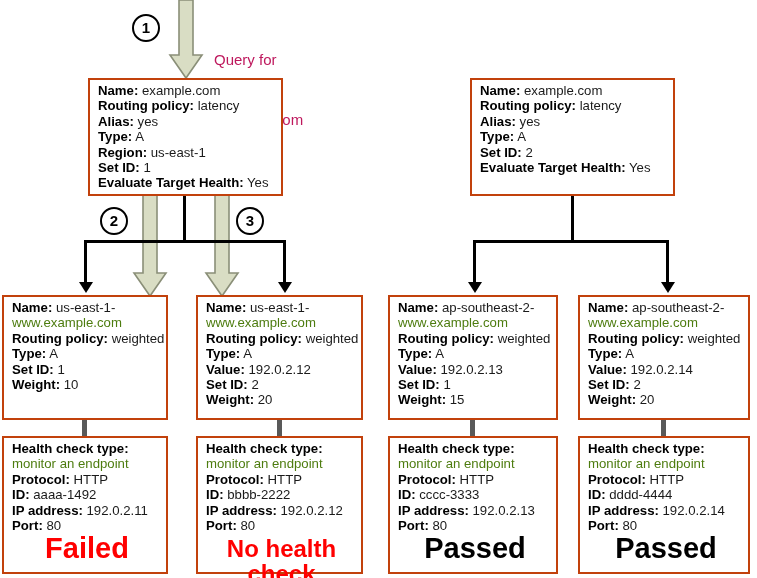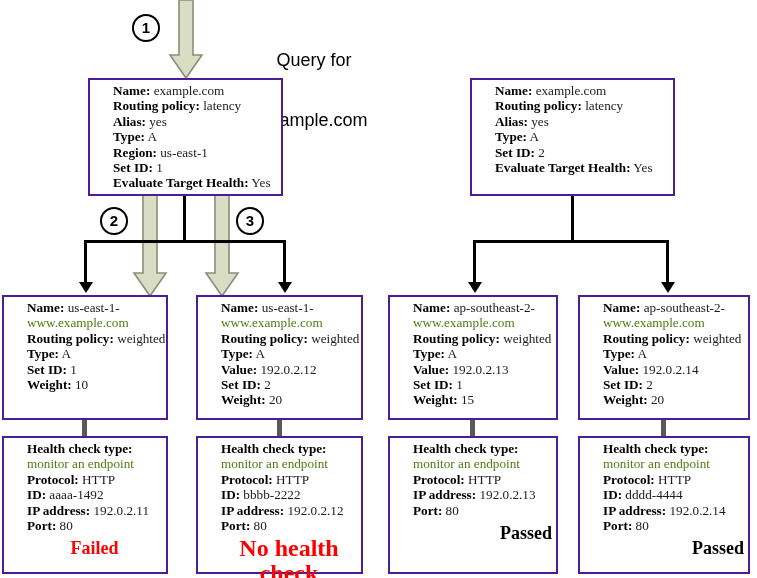--- a/index.html
+++ b/index.html
@@ -15,27 +15,26 @@
     width: 757px;
     height: 578px;
     background: #ffffff;
     overflow: hidden;
   }
 
   
   .box {
     position: absolute;
     box-sizing: border-box;
-    border: 2px solid #4c1d95;
-    background: #ffffff;
-    padding: 3px 4px 2px 23px;
+    border: 2px solid #c2410c;
+    background: #ffffff;
+    padding: 3px 4px 2px 8px;
     font-size: 13.2px;
     line-height: 15.4px;
     color: #111111;
-    font-family: Liberation Serif, serif;
   }
   .box .row {
     white-space: nowrap;
   }
   .box .k {
     font-weight: bold;
     color: #000000;
   }
   .box .v {
     font-weight: normal;
@@ -43,27 +42,27 @@
   }
   .box .cont {
     font-weight: normal;
     color: #4d7c0f;
   }
 
   
   .verdict {
     text-align: center;
     font-weight: bold;
-    font-size: 18px;
+    font-size: 29px;
     line-height: 25px;
     margin-top: 3px;
     letter-spacing: 0px;
   }
   .verdict.fail { color: #ff0000; }
-  .verdict.pass { color: #000000; text-align: right; }
+  .verdict.pass { color: #000000; }
   .verdict.small { font-size: 24px; }
 
   
   .vline {
     position: absolute;
     background: #000000;
     width: 3px;
   }
   .hline {
     position: absolute;
@@ -98,24 +97,24 @@
     font-size: 15px;
     font-weight: bold;
     line-height: 23px;
     text-align: center;
     box-sizing: border-box;
   }
 
   
   .query-label {
     position: absolute;
-    font-size: 18px;
+    font-size: 15px;
     line-height: 20px;
-    color: #000000;
-    text-align: center;
+    color: #be185d;
+    text-align: left;
     white-space: pre;
   }
 
   
   .flowarrow {
     position: absolute;
   }
 </style>
 </head>
 <body>
@@ -237,20 +236,21 @@
     <div class="row"><span class="k">ID:</span> <span class="v">bbbb-2222</span></div>
     <div class="row"><span class="k">IP address:</span> <span class="v">192.0.2.12</span></div>
     <div class="row"><span class="k">Port:</span> <span class="v">80</span></div>
     <div class="verdict fail small">No health check</div>
   </div>
 
   <div class="box" style="left:388px; top:436px; width:170px; height:138px;">
     <div class="row"><span class="k">Health check type:</span></div>
     <div class="row cont"> monitor an endpoint</div>
     <div class="row"><span class="k">Protocol:</span> <span class="v">HTTP</span></div>
+    <div class="row"><span class="k">ID:</span> <span class="v">cccc-3333</span></div>
     <div class="row"><span class="k">IP address:</span> <span class="v">192.0.2.13</span></div>
     <div class="row"><span class="k">Port:</span> <span class="v">80</span></div>
     <div class="verdict pass">Passed</div>
   </div>
 
   <div class="box" style="left:578px; top:436px; width:172px; height:138px;">
     <div class="row"><span class="k">Health check type:</span></div>
     <div class="row cont"> monitor an endpoint</div>
     <div class="row"><span class="k">Protocol:</span> <span class="v">HTTP</span></div>
     <div class="row"><span class="k">ID:</span> <span class="v">dddd-4444</span></div>

